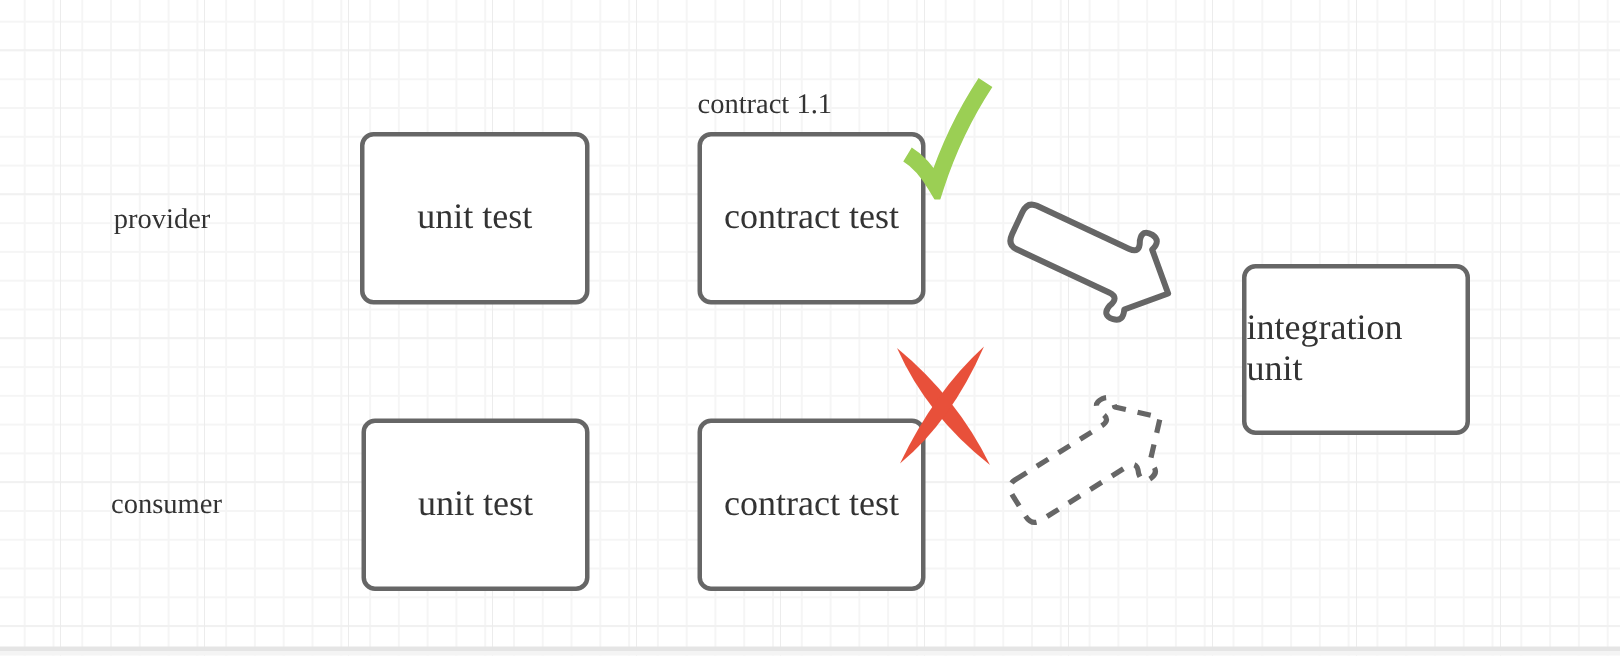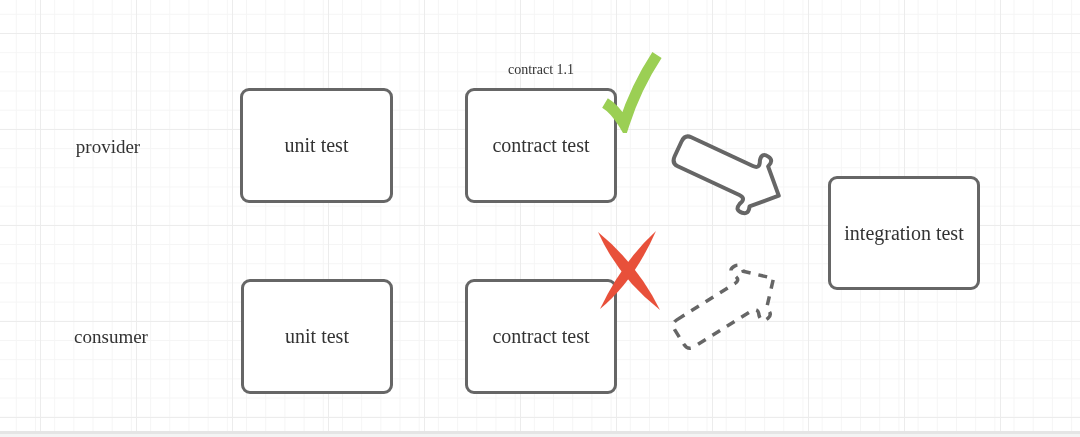--- a/index.html
+++ b/index.html
@@ -14,29 +14,29 @@
       linear-gradient(to right,  var(--grid-minor) 1px, transparent 1px);
     background-size:96px 96px,96px 96px,19.2px 19.2px,19.2px 19.2px;
     background-position:40px 33px,40px 33px,15.8px 13.8px,15.8px 13.8px;
   }
   .node{
     position:absolute;box-sizing:border-box;
     background:var(--node-fill);
     border:3px solid var(--node-border);
     border-radius:9px;
     display:flex;align-items:center;justify-content:center;
-    font-size:20px;color:var(--text);
+    font-size:24px;color:var(--text);
   }
   .row-label{
     position:absolute;width:140px;text-align:center;
     font-size:19px;color:var(--text);line-height:22px;
   }
   .anno{
-    position:absolute;width:152px;text-align:center;
-    font-size:14px;color:var(--text);line-height:22px;
+    position:absolute;width:152px;text-align:left;
+    font-size:19px;color:var(--text);line-height:22px;
   }
   .mark{position:absolute;}
   .page-edge{position:absolute;left:0;width:1080px;height:3px;top:431px;background:var(--page-edge);}
   .page-below{position:absolute;left:0;width:1080px;top:434px;height:3px;background:#f4f4f4;}
 </style>
 </head>
 <body>
 
 <div class="canvas">
 
@@ -51,21 +51,21 @@
   <div class="node" style="left:465px;top:88px;width:152px;height:115px">
     <span>contract test</span>
   </div>
   <div class="node" style="left:241px;top:279px;width:152px;height:115px">
     <span>unit test</span>
   </div>
   <div class="node" style="left:465px;top:279px;width:152px;height:115px">
     <span>contract test</span>
   </div>
   <div class="node" style="left:828px;top:176px;width:152px;height:114px">
-    <span>integration test</span>
+    <span>integration unit</span>
   </div>
 
   <svg class="mark" style="left:597px;top:47px" width="68" height="86" viewBox="0 0 68 86">
     <path d="M 8,56 Q 18,62 27,77 Q 39,40 60,8" fill="none" style="stroke:var(--check-green)" stroke-width="11" stroke-linecap="butt" stroke-linejoin="miter"></path>
   </svg>
 
   <svg class="mark" style="left:592px;top:229px" width="74" height="84" viewBox="0 0 74 84">
     <path d="M 6,3 Q 26,48 68,81 Q 46,36 6,3 Z" style="fill:var(--cross-red)"></path>
     <path d="M 64,2 Q 31,32 8,80 Q 42,52 64,2 Z" style="fill:var(--cross-red)"></path>
   </svg>

